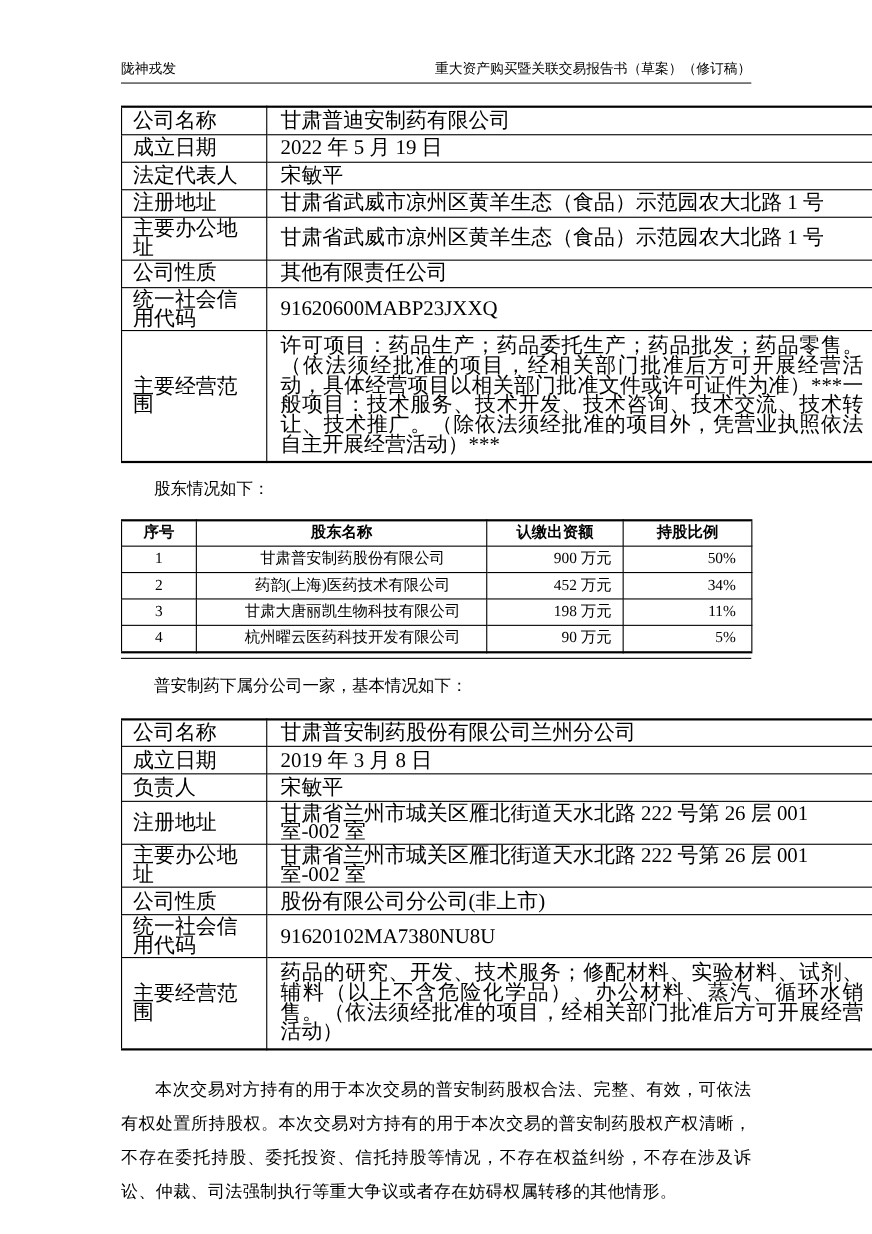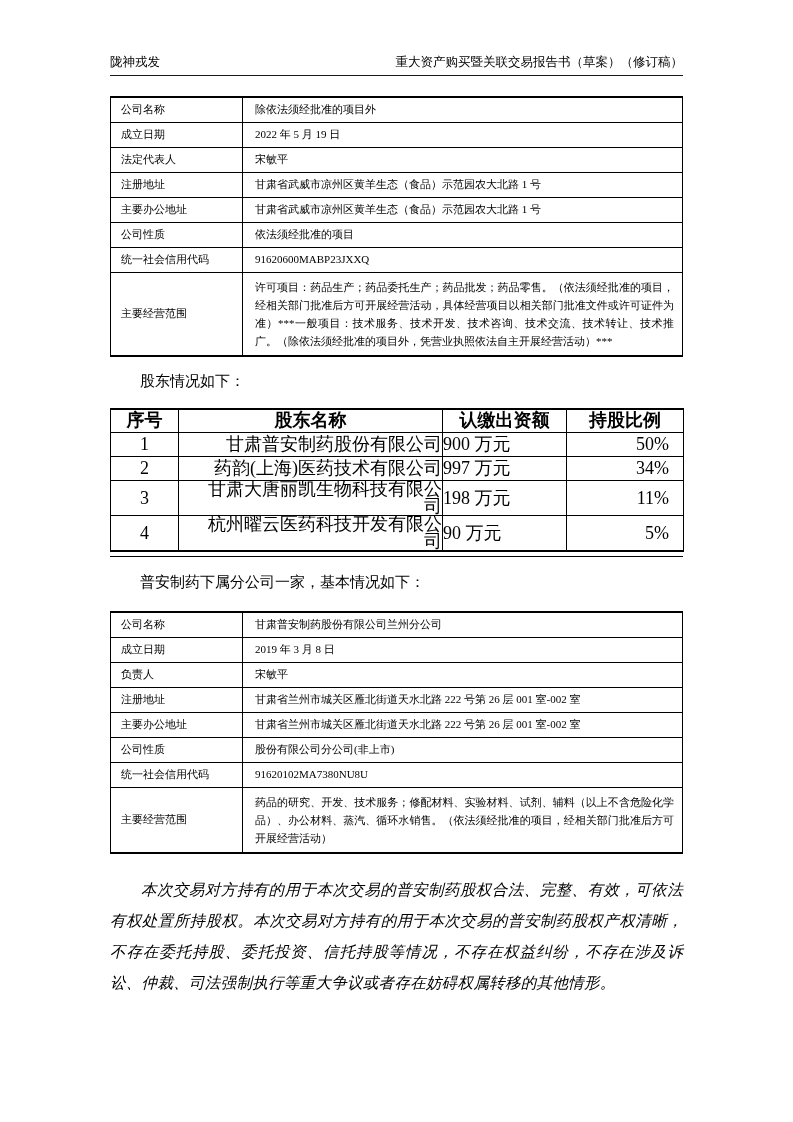--- a/index.html
+++ b/index.html
@@ -19,22 +19,22 @@
     margin-top:54px;
     display:flex; justify-content:space-between; align-items:flex-end;
     border-bottom:1.5px solid #1a1a1a;
     padding-bottom:5px;
     font-size:12.5px;
     line-height:16px;
   }
 
   
   .info-table {
-    width:573px; border-collapse:collapse; table-layout:fixed;
-    font-size:11px;
+    width:684px; border-collapse:collapse; table-layout:fixed;
+    font-size:19px;
     border-top:2.5px solid #000; border-bottom:2.5px solid #000;
   }
   .info-table td {
     border:1px solid #000;
     height:25px;
     padding:2px 8px 2px 12px;
     line-height:17px;
     vertical-align:middle;
   }
   .info-table td.lbl { width:132px; padding-left:10px; }
@@ -49,54 +49,53 @@
 
   
   .intro { font-size:15px; line-height:21px; text-indent:2em; }
   .intro-1 { margin-top:14px; }
   .intro-2 { margin-top:15px; }
 
   
   .sh-wrap { margin-top:16px; border-bottom:1px solid #000; padding-bottom:4px; }
   .sh-table {
     width:573px; border-collapse:collapse; table-layout:fixed;
-    font-size:18px;
+    font-size:14px;
     border-top:2.5px solid #000; border-bottom:2.5px solid #000;
   }
   .sh-table th, .sh-table td {
     border:1px solid #000;
     height:24px;
     line-height:17px;
     vertical-align:middle;
   }
   .sh-table th { font-weight:bold; text-align:center; }
   .sh-table td.no   { text-align:center; }
-  .sh-table td.name { text-align:right;padding-left:20px; }
-  .sh-table td.amount { text-align:left; padding-right:10px; }
+  .sh-table td.name { text-align:center;padding-left:20px; }
+  .sh-table td.amount { text-align:right; padding-right:10px; }
   .sh-table td.ratio  { text-align:right; padding-right:14px; }
   .sh-table tr.total td { font-weight:bold; height:25px; }
   .sh-table tr.total td.merged { text-align:center; }
 
   
   .sec-heading {
     margin-top:20px;
     font-family:"Liberation Sans","DejaVu Sans",sans-serif;
     font-weight:bold;
     font-size:17.5px;
     line-height:23px;
     letter-spacing:0.5px;
   }
   .para {
     margin-top:20px;
     font-size:15.5px;
     line-height:31px;
     text-align:justify;
     text-indent:2em;
     letter-spacing:0.3px;
-    font-style:italic;
   }
 
   .page-num {
     position:absolute; left:0; bottom:60px; width:793px;
     text-align:center; font-size:12.5px;
   }
 </style>
 </head>
 <body>
 
@@ -105,41 +104,41 @@
 
     <div class="header">
       <span>陇神戎发</span>
       <span>重大资产购买暨关联交易报告书（草案）（修订稿）</span>
     </div>
 
     <table class="info-table t1">
       <tbody>
         <tr>
           <td class="lbl">公司名称</td>
-          <td class="val">除依法须经批准的项目外</td>
+          <td class="val">甘肃普迪安制药有限公司</td>
         </tr>
         <tr>
           <td class="lbl">成立日期</td>
           <td class="val">2022 年 5 月 19 日</td>
         </tr>
         <tr>
           <td class="lbl">法定代表人</td>
           <td class="val">宋敏平</td>
         </tr>
         <tr>
           <td class="lbl">注册地址</td>
           <td class="val">甘肃省武威市凉州区黄羊生态（食品）示范园农大北路 1 号</td>
         </tr>
         <tr>
           <td class="lbl">主要办公地址</td>
           <td class="val">甘肃省武威市凉州区黄羊生态（食品）示范园农大北路 1 号</td>
         </tr>
         <tr>
           <td class="lbl">公司性质</td>
-          <td class="val">依法须经批准的项目</td>
+          <td class="val">其他有限责任公司</td>
         </tr>
         <tr>
           <td class="lbl">统一社会信用代码</td>
           <td class="val">91620600MABP23JXXQ</td>
         </tr>
         <tr>
           <td class="lbl">主要经营范围</td>
           <td class="val multiline">许可项目：药品生产；药品委托生产；药品批发；药品零售。（依法须经批准的项目，经相关部门批准后方可开展经营活动，具体经营项目以相关部门批准文件或许可证件为准）***一般项目：技术服务、技术开发、技术咨询、技术交流、技术转让、技术推广。（除依法须经批准的项目外，凭营业执照依法自主开展经营活动）***</td>
         </tr>
       </tbody>
@@ -166,21 +165,21 @@
         <tbody>
           <tr>
             <td class="no">1</td>
             <td class="name">甘肃普安制药股份有限公司</td>
             <td class="amount">900 万元</td>
             <td class="ratio">50%</td>
           </tr>
           <tr>
             <td class="no">2</td>
             <td class="name">药韵(上海)医药技术有限公司</td>
-            <td class="amount">997 万元</td>
+            <td class="amount">452 万元</td>
             <td class="ratio">34%</td>
           </tr>
           <tr>
             <td class="no">3</td>
             <td class="name">甘肃大唐丽凯生物科技有限公司</td>
             <td class="amount">198 万元</td>
             <td class="ratio">11%</td>
           </tr>
           <tr>
             <td class="no">4</td>

